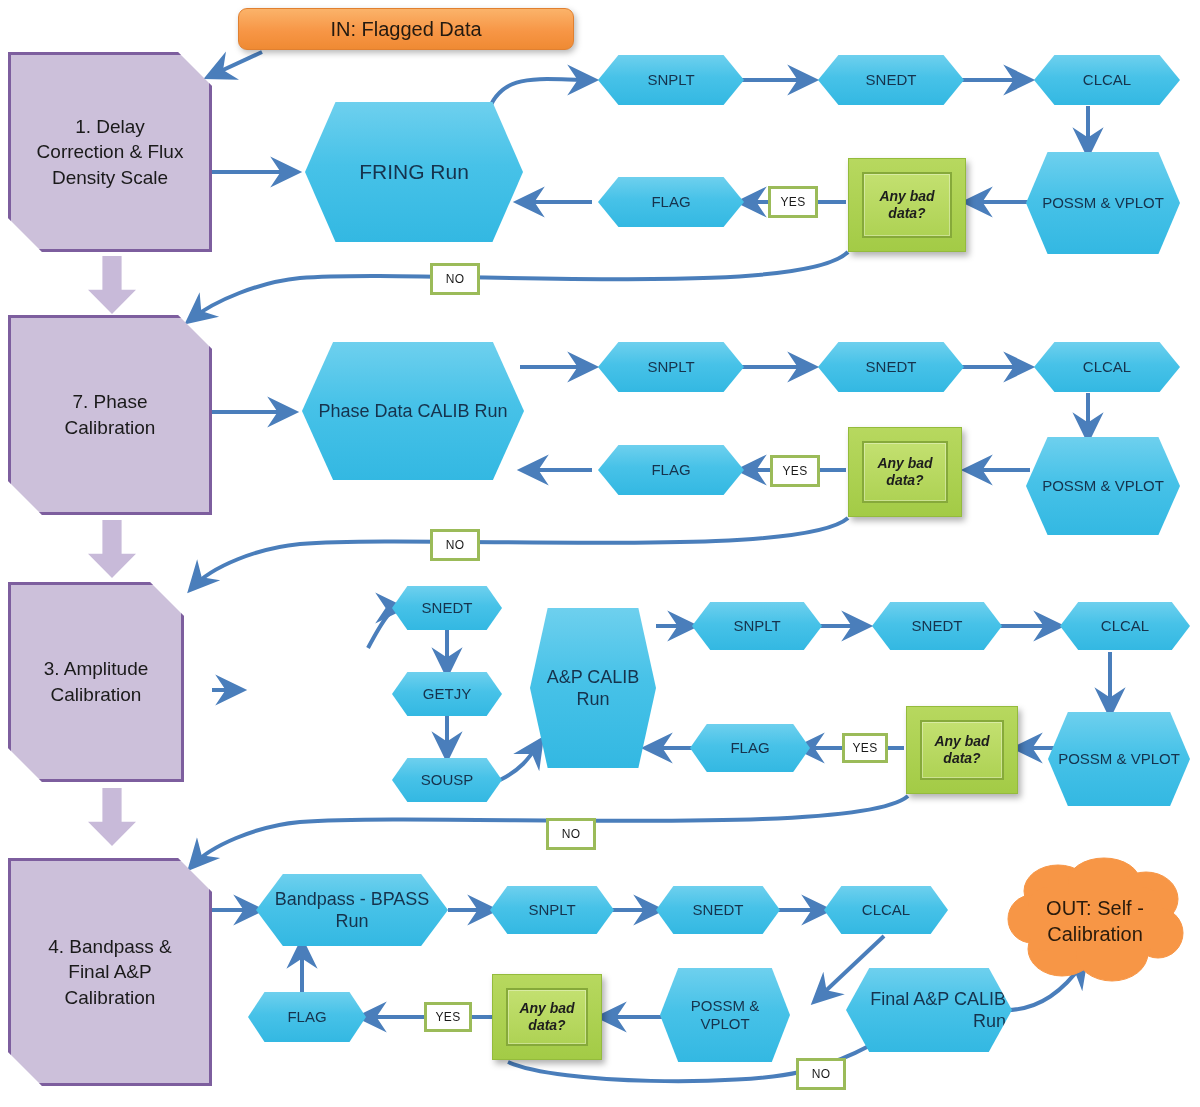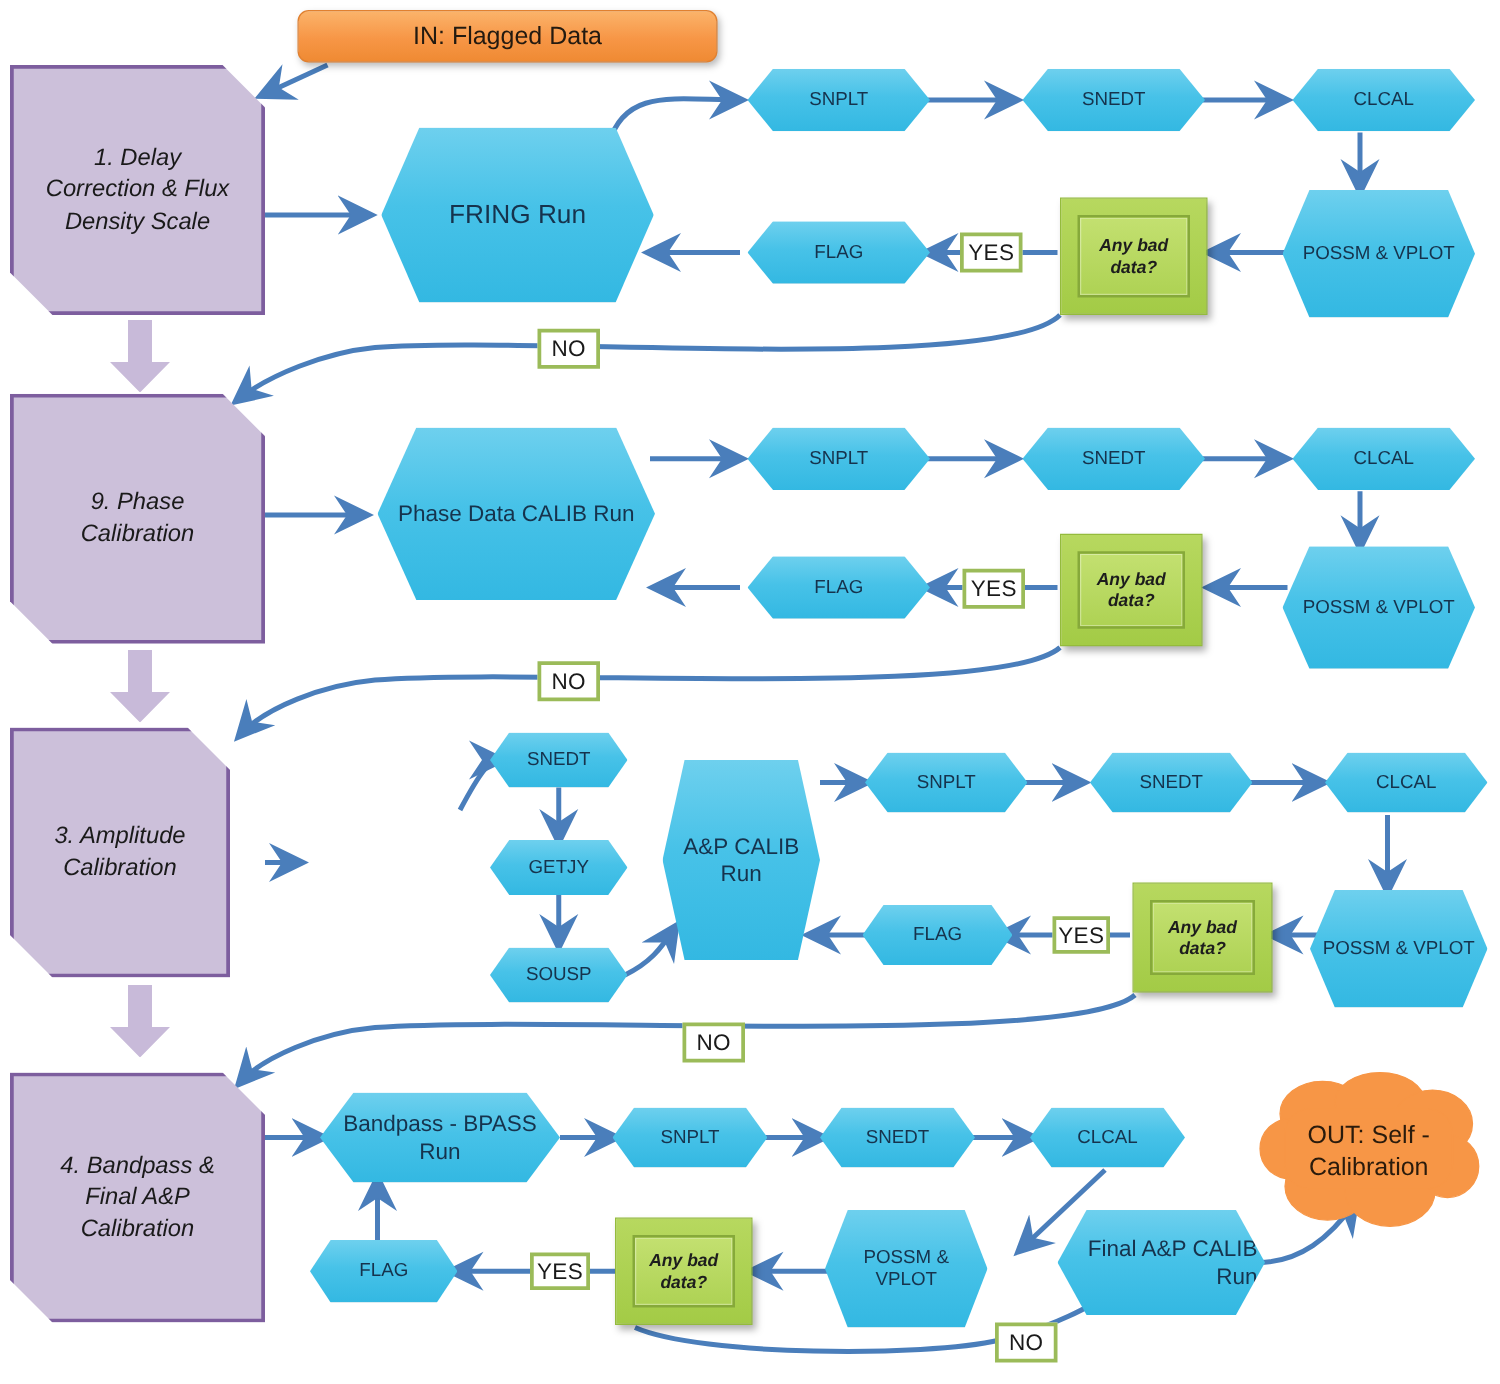--- a/index.html
+++ b/index.html
@@ -13,21 +13,21 @@
     background:#ccc0da;
     border:3px solid #7d5e9e;
     box-sizing:border-box;
     display:flex;align-items:center;justify-content:center;
     text-align:center;
     color:#1a1a1a;
     font-size:19px;line-height:1.35;
     -webkit-clip-path:polygon(0 0, calc(100% - 34px) 0, 100% 34px, 100% 100%, 34px 100%, 0 calc(100% - 34px));
     clip-path:polygon(0 0, calc(100% - 34px) 0, 100% 34px, 100% 100%, 34px 100%, 0 calc(100% - 34px));
   }
-  .stage .inner{padding:0 24px;font-style:italic;}
+  .stage .inner{padding:0 24px;}
 
   
   .hex{
     position:absolute;
     box-sizing:border-box;
     display:flex;align-items:center;justify-content:center;
     text-align:center;
     color:#16334d;
     background:linear-gradient(180deg,#6ed0ee 0%,#47c2e8 45%,#33b8e2 100%);
     -webkit-clip-path:polygon(14% 0, 86% 0, 100% 50%, 86% 100%, 14% 100%, 0 50%);
@@ -61,21 +61,21 @@
     box-shadow:inset 0 0 0 1px rgba(255,255,255,.35);
   }
 
   
   .tag{
     position:absolute;
     box-sizing:border-box;
     background:#ffffff;
     border:3px solid #9bbb59;
     display:flex;align-items:center;justify-content:center;
-    font-size:18px;color:#1a1a1a;letter-spacing:.3px;
+    font-size:12px;color:#1a1a1a;letter-spacing:.3px;
   }
 
   
   .pill{
     position:absolute;
     box-sizing:border-box;
     border-radius:9px;
     background:linear-gradient(180deg,#fbb36a 0%,#f79646 55%,#ef8a33 100%);
     border:1px solid #e08030;
     display:flex;align-items:center;justify-content:center;
@@ -189,30 +189,30 @@
     </svg>
     <span class="cloudtext">OUT: Self - Calibration</span>
   </div>
 
   <div class="stage" style="left:8px;top:52px;width:204px;height:200px;">
     <span class="inner">1. Delay Correction &amp; Flux Density Scale</span>
   </div>
   <div class="fatarrow" style="left:88px;top:256px;width:48px;height:58px;"></div>
 
   <div class="stage" style="left:8px;top:315px;width:204px;height:200px;">
-    <span class="inner">9. Phase Calibration</span>
+    <span class="inner">7. Phase Calibration</span>
   </div>
   <div class="fatarrow" style="left:88px;top:520px;width:48px;height:58px;"></div>
 
   <div class="stage" style="left:8px;top:582px;width:176px;height:200px;">
     <span class="inner">3. Amplitude Calibration</span>
   </div>
   <div class="fatarrow" style="left:88px;top:788px;width:48px;height:58px;"></div>
 
-  <div class="stage" style="left:8px;top:858px;width:204px;height:200px;">
+  <div class="stage" style="left:8px;top:858px;width:204px;height:228px;">
     <span class="inner">4. Bandpass &amp; Final A&amp;P Calibration</span>
   </div>
 
   <div class="hex big" style="left:305px;top:102px;width:218px;height:140px;">
     <span class="inner">FRING Run</span>
   </div>
   <div class="hex" style="left:598px;top:55px;width:146px;height:50px;">
     <span class="inner">SNPLT</span>
   </div>
   <div class="hex" style="left:818px;top:55px;width:146px;height:50px;">

